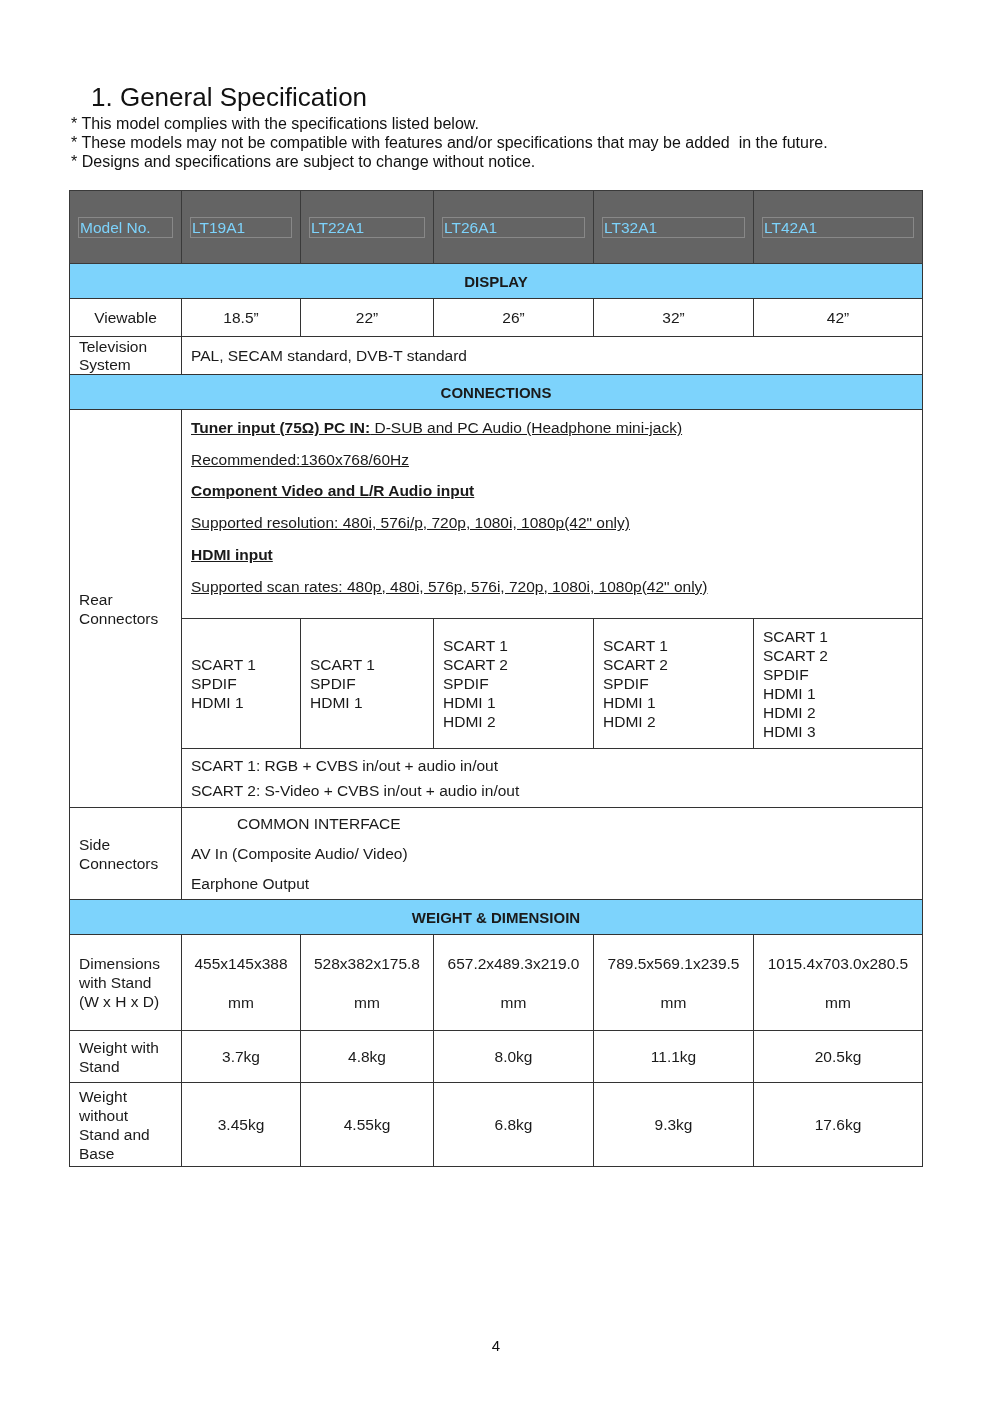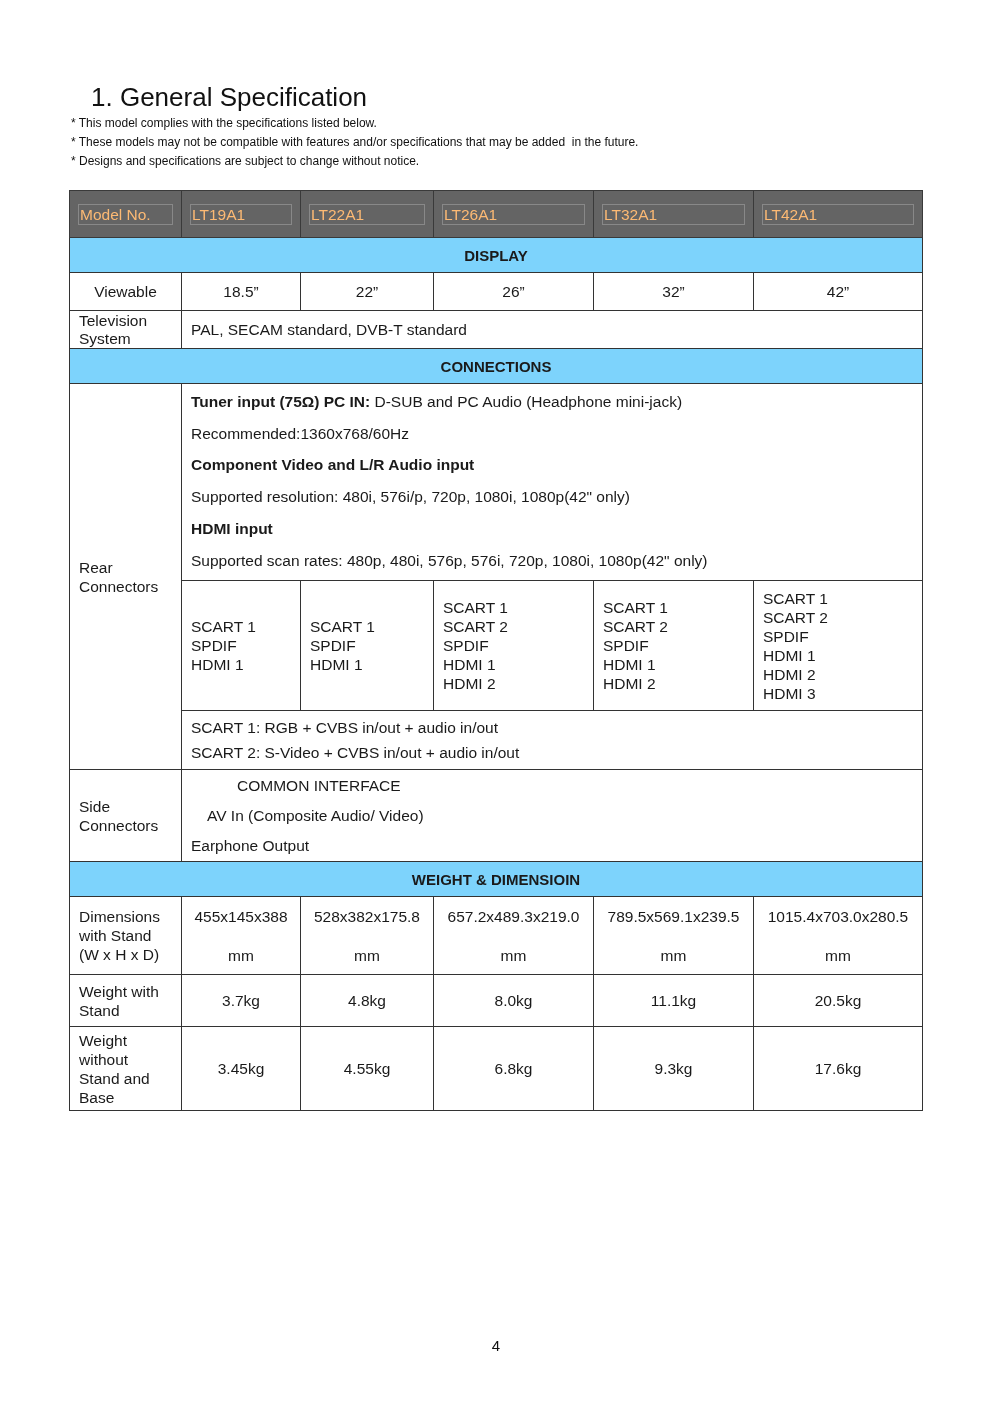--- a/index.html
+++ b/index.html
@@ -6,38 +6,38 @@
   body {
     width: 992px; height: 1404px; position: relative; overflow: hidden;
     font-family: "Liberation Sans", sans-serif; color: #1a1a1a;
   }
   .title {
     position: absolute; left: 71px; top: 82px;
     font-size: 26px; font-weight: normal; color: #111; margin-left: 20px;
   }
   .notes {
     position: absolute; left: 71px; top: 114px;
-    font-size: 12px; line-height: 19px; color: #111;
+    font-size: 16px; line-height: 19px; color: #111;
   }
   .notes div { white-space: pre; }
 
   table.spec {
     position: absolute; left: 69px; top: 190px;
     width: 853px; border-collapse: collapse; table-layout: fixed;
     font-size: 15.5px; color: #1a1a1a;
   }
   table.spec td {
     border: 1.5px solid #333; padding: 0 9px; vertical-align: middle;
     line-height: 19px;
   }
   col.c0 { width: 112px; } col.c1 { width: 119px; } col.c2 { width: 133px; }
   col.c3 { width: 160px; } col.c4 { width: 160px; } col.c5 { width: 169px; }
 
   tr.head td {
-    background: #646464; color: #fdba74; height: 46px; padding: 0 8px;
+    background: #646464; color: #7dd3fc; height: 46px; padding: 13px 8px;
     border-color: #3a3a3a;
   }
   tr.head td span.box {
     display: block; border: 1px solid #888; padding: 1px 1px; line-height: 17px;
   }
   tr.section td {
     background: #7dd3fc; text-align: center; font-weight: bold; height: 34px;
     font-size: 15px;
   }
   tr.r-view td { height: 37px; text-align: center; }
@@ -121,21 +121,21 @@
 
   <tr class="section">
     <td colspan="6">CONNECTIONS</td>
   </tr>
 
   <tr>
     <td rowspan="3" class="label">
       <div>Rear</div>
       <div>Connectors</div>
     </td>
-    <td colspan="5" class="lines" style="padding-top:2px;padding-bottom:4px;">
+    <td colspan="5" class="lines" style="padding-top:2px;padding-bottom:16px;text-decoration:underline;">
       <div><span class="b">Tuner input (75Ω) PC IN:</span><span> D-SUB and PC Audio (Headphone mini-jack)</span></div>
       <div>Recommended:1360x768/60Hz</div>
       <div class="b">Component Video and L/R Audio input</div>
       <div>Supported resolution: 480i, 576i/p, 720p, 1080i, 1080p(42" only)</div>
       <div class="b">HDMI input</div>
       <div>Supported scan rates: 480p, 480i, 576p, 576i, 720p, 1080i, 1080p(42" only)</div>
     </td>
   </tr>
 
   <tr style="height:130px;">
@@ -180,30 +180,30 @@
     </td>
   </tr>
 
   <tr>
     <td class="label">
       <div>Side</div>
       <div>Connectors</div>
     </td>
     <td colspan="5" class="lines" style="padding-top:1px;padding-bottom:1px;">
       <div style="padding:4px 0;margin-left:46px;">COMMON INTERFACE</div>
-      <div style="padding:4px 0;margin-left:16px;">AV In (Composite Audio/ Video)</div>
+      <div style="padding:4px 0;">AV In (Composite Audio/ Video)</div>
       <div style="padding:4px 0;">Earphone Output</div>
     </td>
   </tr>
 
   <tr class="section">
     <td colspan="6">WEIGHT &amp; DIMENSIOIN</td>
   </tr>
 
-  <tr style="height:78px;">
+  <tr style="height:96px;">
     <td style="padding-right:4px;">
       <div>Dimensions</div>
       <div>with Stand</div>
       <div>(W x H x D)</div>
     </td>
     <td class="center" style="padding:0 4px;">
       <span class="dim-top">455x145x388</span>
       <span class="dim-unit">mm</span>
     </td>
     <td class="center" style="padding:0 12px;">

